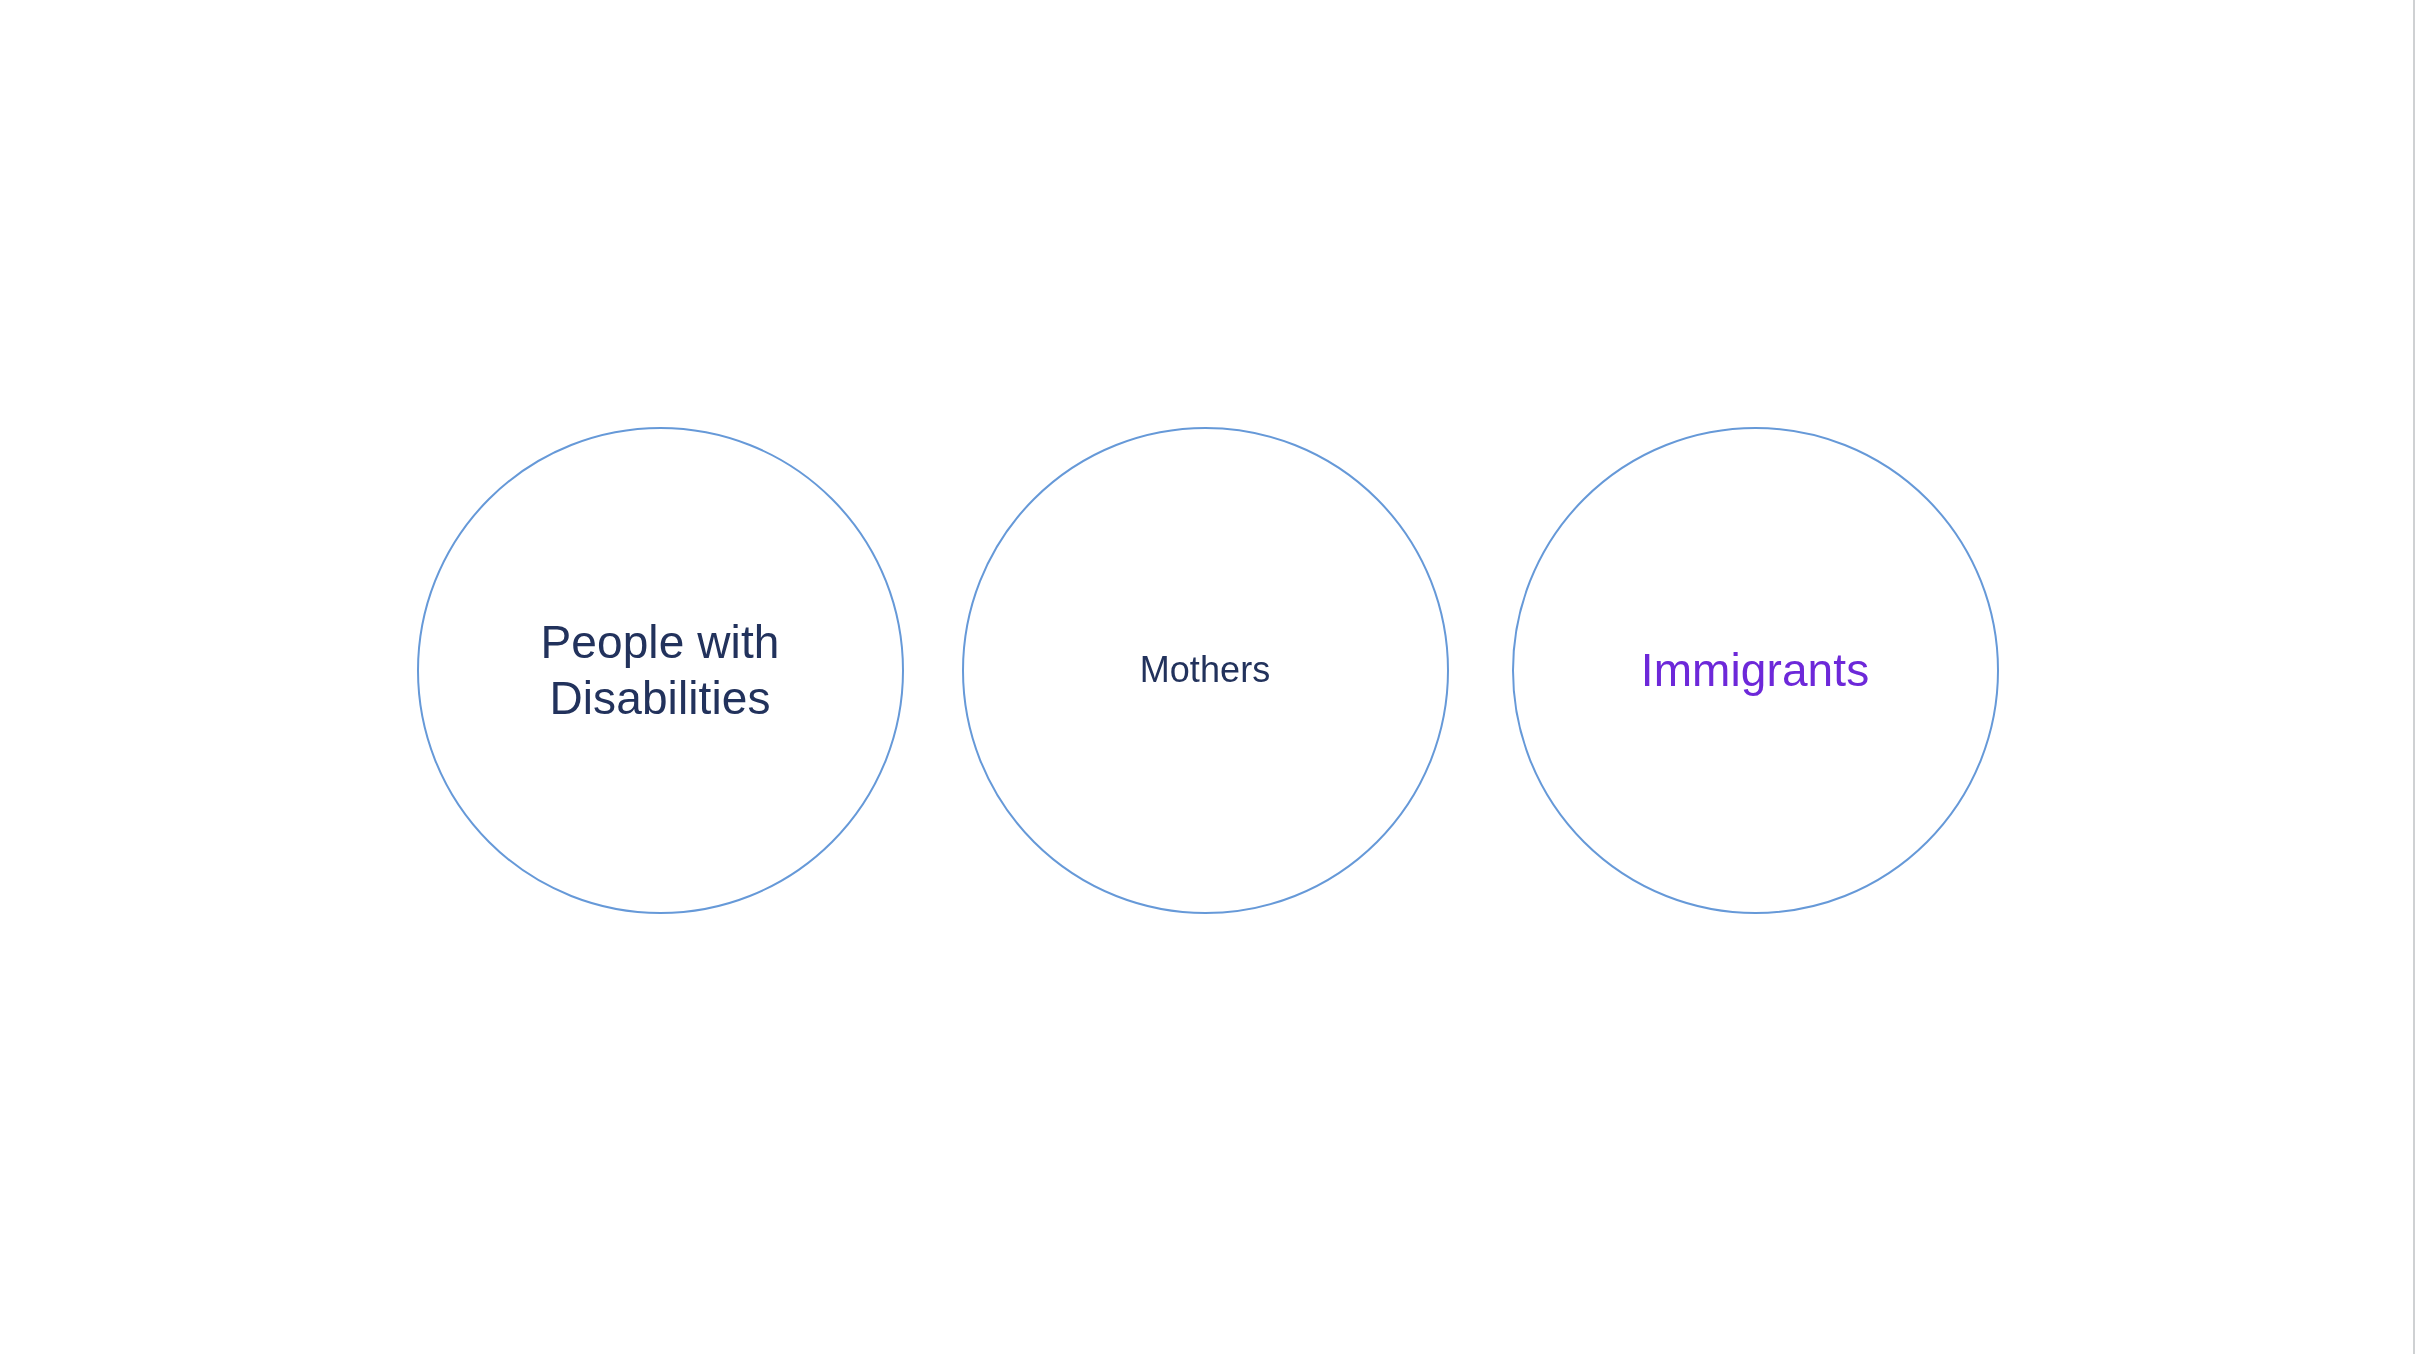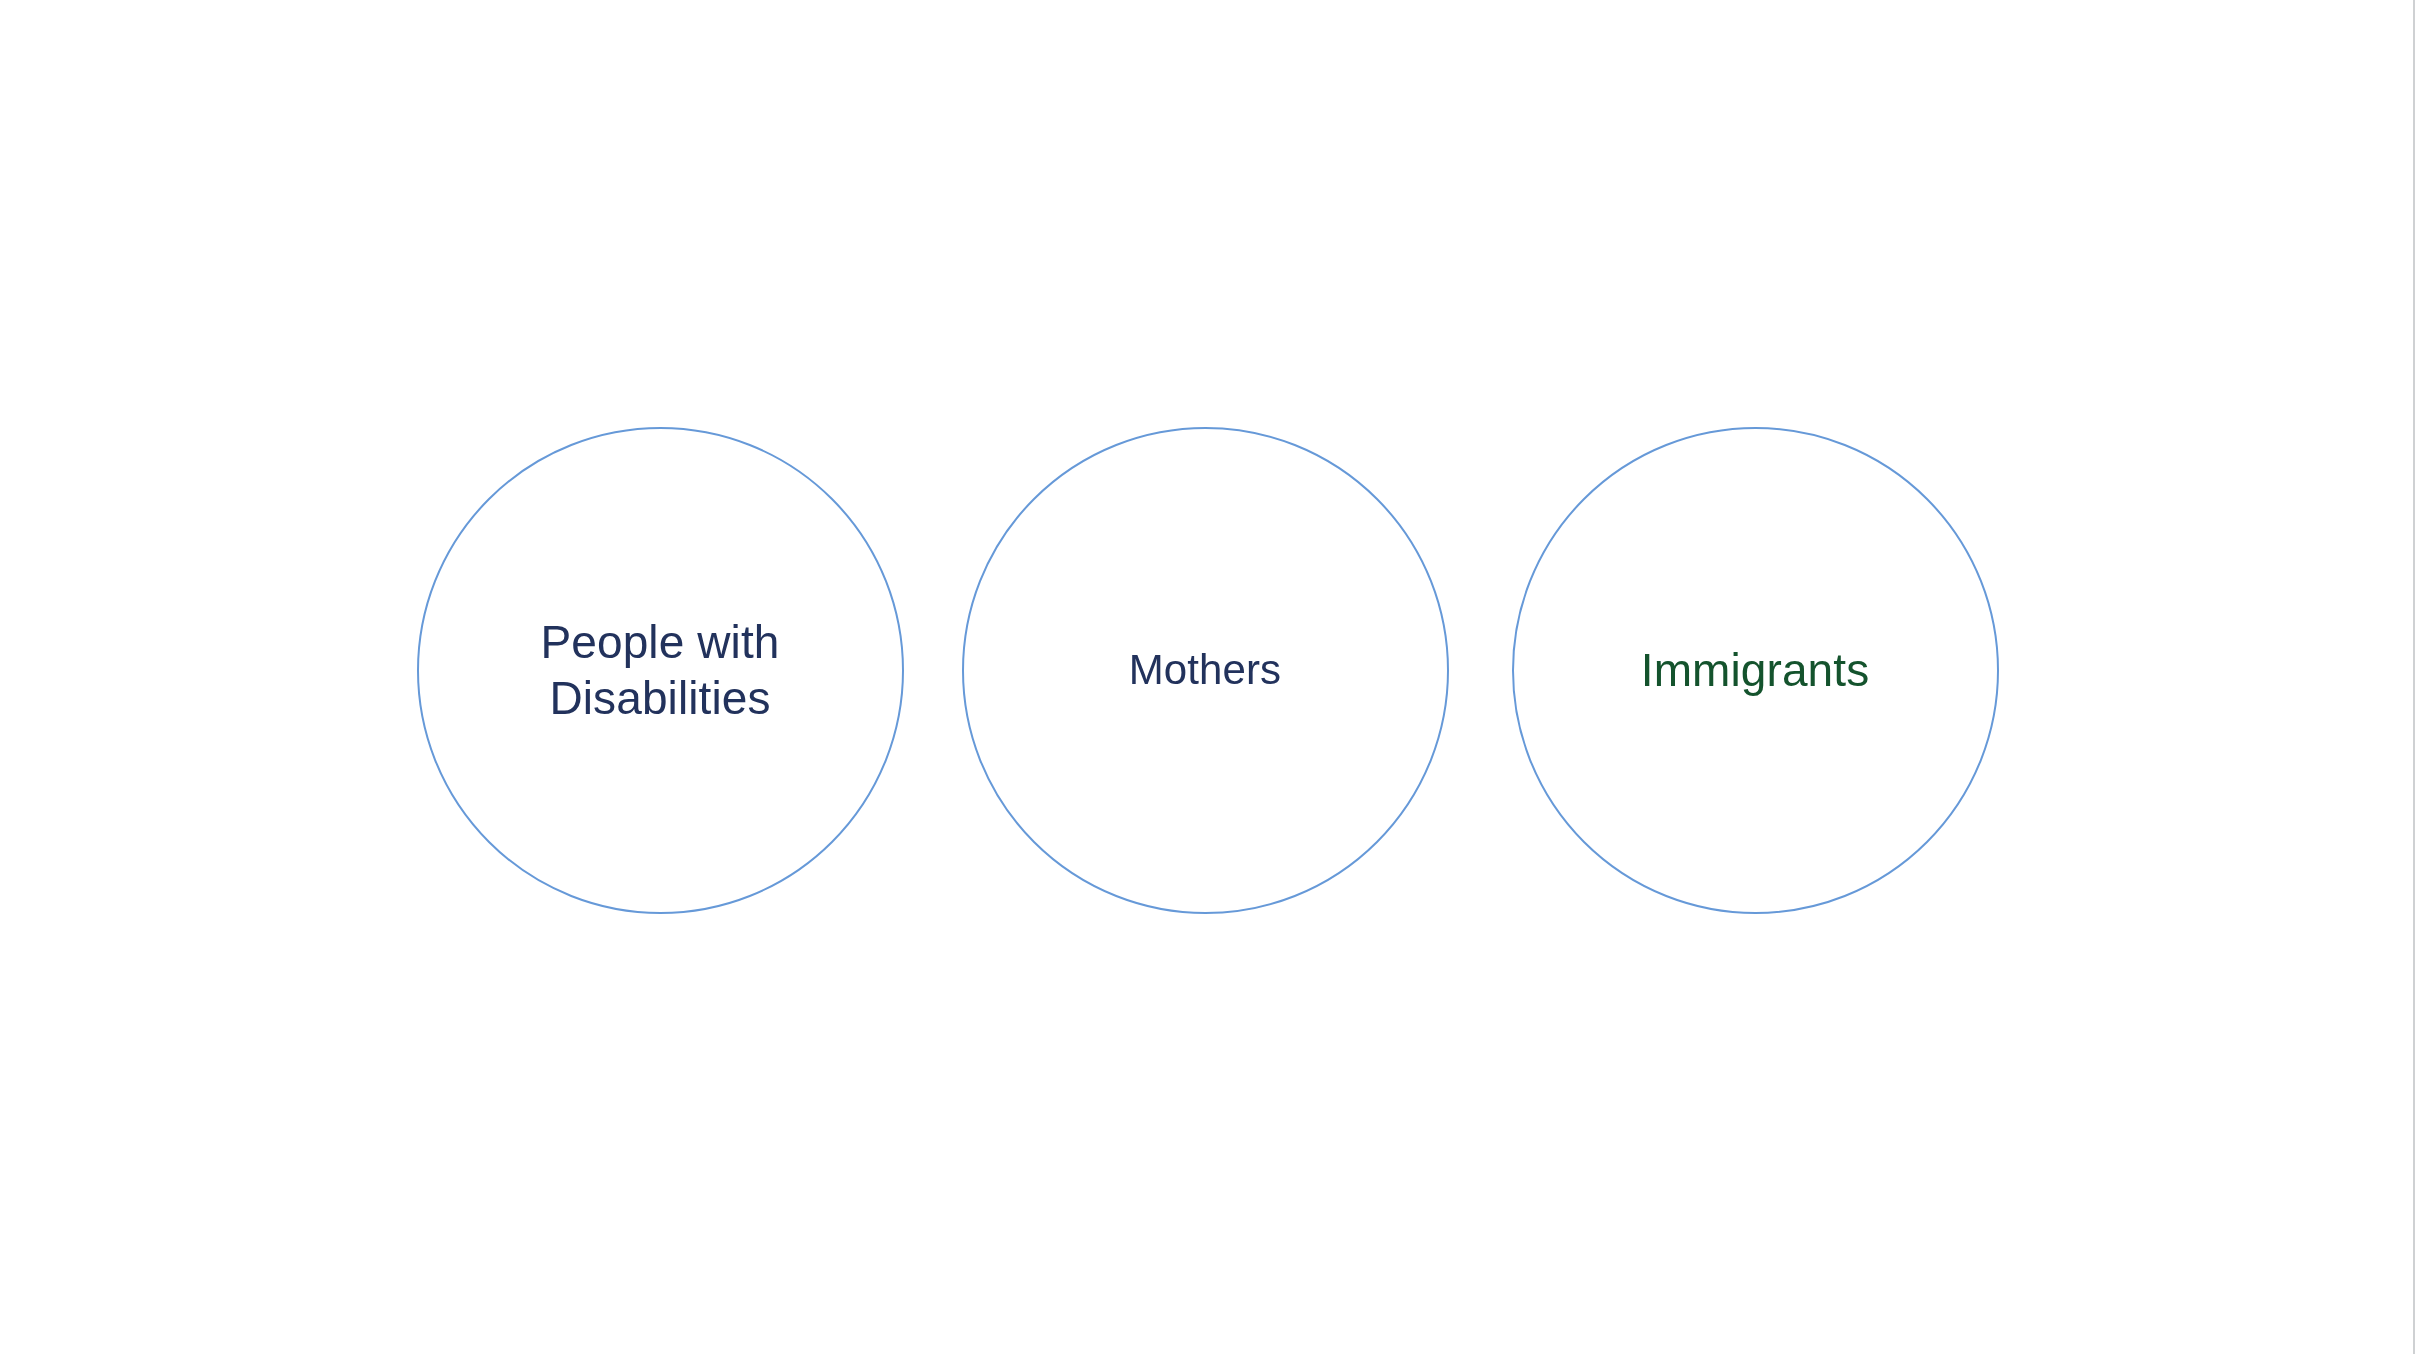--- a/index.html
+++ b/index.html
@@ -79,24 +79,24 @@
 <div id="diagram-canvas" style="width: 2418px; height: 1354px; background: rgb(255, 255, 255);">
 
   <div id="circle-row" style="left: 412.5px; top: 426.5px; height: 487px; width: 1586px;">
 
     <div class="circle-node pos-0" style="left: 4px; width: 487px; height: 487px; border-width: 2px; border-color: rgb(102, 153, 216); background: transparent;">
       <span class="circle-label" style="color: rgb(34, 50, 92); font-size: 46px;">People with
 Disabilities</span>
     </div>
 
     <div class="circle-node pos-1" style="left: 549px; width: 487px; height: 487px; border-width: 2px; border-color: rgb(102, 153, 216); background: transparent;">
-      <span class="circle-label" style="color: rgb(34, 50, 92); font-size: 42px;">Mothers</span>
+      <span class="circle-label" style="color: rgb(34, 50, 92); font-size: 36px;">Mothers</span>
     </div>
 
     <div class="circle-node pos-2" style="left: 1099px; width: 487px; height: 487px; border-width: 2px; border-color: rgb(102, 153, 216); background: transparent;">
-      <span class="circle-label" style="color: #14532d; font-size: 46px;">Immigrants</span>
+      <span class="circle-label" style="color: #6d28d9; font-size: 46px;">Immigrants</span>
     </div>
 
   </div>
 
   <div id="right-edge-rule" style="background: rgb(207, 209, 211); left: 2413px; height: 1354px;"></div>
 
 </div>
 
 </body></html>

